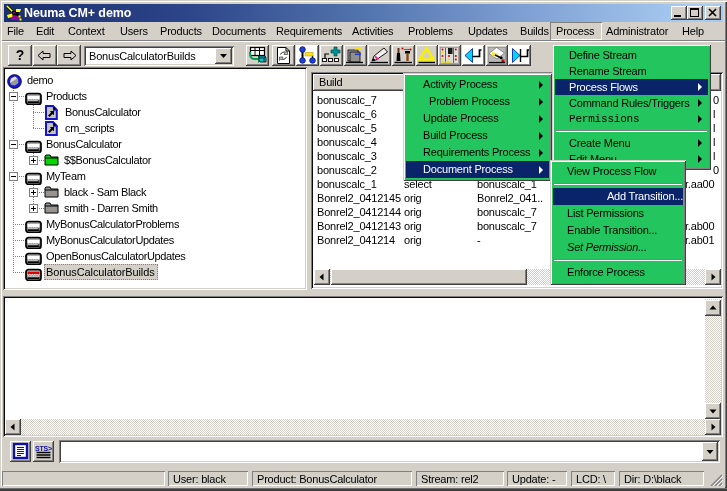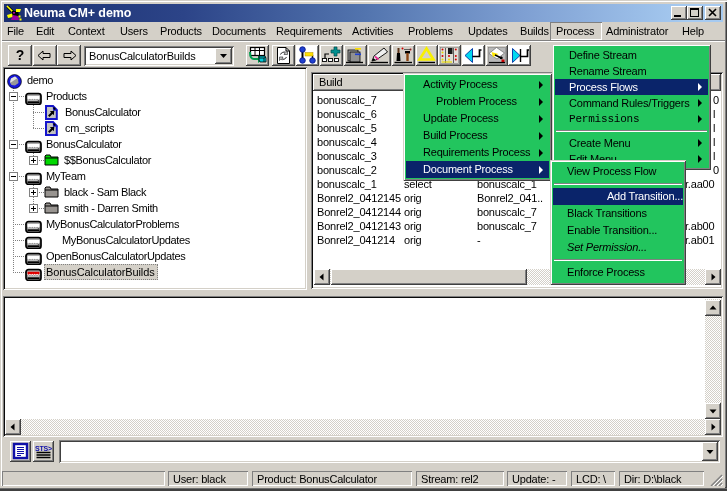--- a/index.html
+++ b/index.html
@@ -256,21 +256,21 @@
     <div class="trow" style="left:27px; top:72px;">demo</div>
     <div class="trow" style="left:46px; top:88px;">Products</div>
     <div class="trow" style="left:65px; top:104px;">BonusCalculator</div>
     <div class="trow" style="left:65px; top:120px;">cm_scripts</div>
     <div class="trow" style="left:46px; top:136px;">BonusCalculator</div>
     <div class="trow" style="left:64px; top:152px;">$$BonusCalculator</div>
     <div class="trow" style="left:46px; top:168px;">MyTeam</div>
     <div class="trow" style="left:64px; top:184px;">black - Sam Black</div>
     <div class="trow" style="left:64px; top:200px;">smith - Darren Smith</div>
     <div class="trow" style="left:46px; top:216px;">MyBonusCalculatorProblems</div>
-    <div class="trow" style="left:46px; top:232px;margin-left:16px;">MyBonusCalculatorUpdates</div>
+    <div class="trow" style="left:46px; top:232px;">MyBonusCalculatorUpdates</div>
     <div class="trow" style="left:46px; top:248px;">OpenBonusCalculatorUpdates</div>
     <div class="trow" style="left:44px; top:264px; padding:0 3px 0 2px; background:#d4d0c8; outline:1px dotted #808080; outline-offset:-1px; letter-spacing:-0.1px;">BonusCalculatorBuilds</div>
 
     <div class="abs" style="left:9px; top:92px; width:9px; height:9px; background:#fff; border:1px solid #808080;">
         <div class="abs" style="left:1px; top:3px; width:5px; height:1px; background:#000;"></div>
       </div>
     <div class="abs" style="left:9px; top:140px; width:9px; height:9px; background:#fff; border:1px solid #808080;">
         <div class="abs" style="left:1px; top:3px; width:5px; height:1px; background:#000;"></div>
       </div>
     <div class="abs" style="left:9px; top:172px; width:9px; height:9px; background:#fff; border:1px solid #808080;">
@@ -453,21 +453,21 @@
       <path d="M12 1 L1 12 M12 5 L5 12 M12 9 L9 12" stroke="#808080" stroke-width="1.4"></path>
       <path d="M13 2 L2 13 M13 6 L6 13 M13 10 L10 13" stroke="#fff" stroke-width="1"></path>
     </svg>
   </div>
   <div class="abs" style="left:0px; top:486px; width:725px; height:2px; background:#d4d0c8;"></div>
 
   <div id="menus">
 
     <div class="abs menu" style="left:403px; top:73px; width:149px; height:108px; z-index:10;">
       <div class="mitem" style="top:3px; padding-left:17px;">Activity Process<div class="arrow-r" style="right:6px; top:4.5px;"></div></div>
-      <div class="mitem" style="top:20px; padding-left:30px;">Problem Process<div class="arrow-r" style="right:6px; top:4.5px;"></div></div>
+      <div class="mitem" style="top:20px; padding-left:23px;">Problem Process<div class="arrow-r" style="right:6px; top:4.5px;"></div></div>
       <div class="mitem" style="top:37px; padding-left:17px;">Update Process<div class="arrow-r" style="right:6px; top:4.5px;"></div></div>
       <div class="mitem" style="top:54px; padding-left:17px;">Build Process<div class="arrow-r" style="right:6px; top:4.5px;"></div></div>
       <div class="mitem" style="top:71px; padding-left:17px;">Requirements Process<div class="arrow-r" style="right:6px; top:4.5px;"></div></div>
       <div class="mitem hl" style="top:88px; padding-left:17px;">Document Process<div class="arrow-r" style="right:6px; top:4.5px;"></div></div>
     </div>
 
     <div class="abs menu" style="left:552px; top:44px; width:159px; height:126px; z-index:11;">
       <div class="mitem" style="top:3px; height:16px; line-height:16px; padding-left:14px;">Define Stream</div>
       <div class="mitem" style="top:19px; height:16px; line-height:16px; padding-left:14px;">Rename Stream</div>
       <div class="mitem hl" style="top:35px; height:16px; line-height:16px; padding-left:14px;">Process Flows<div class="arrow-r" style="right:6px; top:4px;"></div></div>
@@ -477,21 +477,21 @@
       <div class="abs" style="left:4px; right:4px; top:87px; height:1px; background:#fff;"></div>
       <div class="mitem" style="top:91px; height:16px; line-height:16px; padding-left:14px;">Create Menu<div class="arrow-r" style="right:6px; top:4px;"></div></div>
       <div class="mitem" style="top:107px; height:16px; line-height:16px; padding-left:14px;">Edit Menu<div class="arrow-r" style="right:6px; top:4px;"></div></div>
     </div>
 
     <div class="abs menu" style="left:550px; top:160px; width:136px; height:125px; z-index:12;">
       <div class="mitem" style="top:3px; padding-left:14px;">View Process Flow</div>
       <div class="abs" style="left:4px; right:4px; top:23px; height:1px; background:#808080;"></div>
       <div class="abs" style="left:4px; right:4px; top:24px; height:1px; background:#fff;"></div>
       <div class="mitem hl" style="top:28px; padding-left:14px;text-align:right;">Add Transition...</div>
-      <div class="mitem" style="top:45px; padding-left:14px;">Black Transitions</div>
+      <div class="mitem" style="top:45px; padding-left:14px;">List Permissions</div>
       <div class="mitem" style="top:62px; padding-left:14px;">Enable Transition...</div>
       <div class="mitem" style="top:79px; padding-left:14px;font-style:italic;">Set Permission...</div>
       <div class="abs" style="left:4px; right:4px; top:99px; height:1px; background:#808080;"></div>
       <div class="abs" style="left:4px; right:4px; top:100px; height:1px; background:#fff;"></div>
       <div class="mitem" style="top:104px; padding-left:14px;">Enforce Process</div>
     </div>
   </div>
 </div>
 <div class="abs" style="left:0; top:488px; width:727px; height:1px; background:#6f6f6f;"></div>
 

